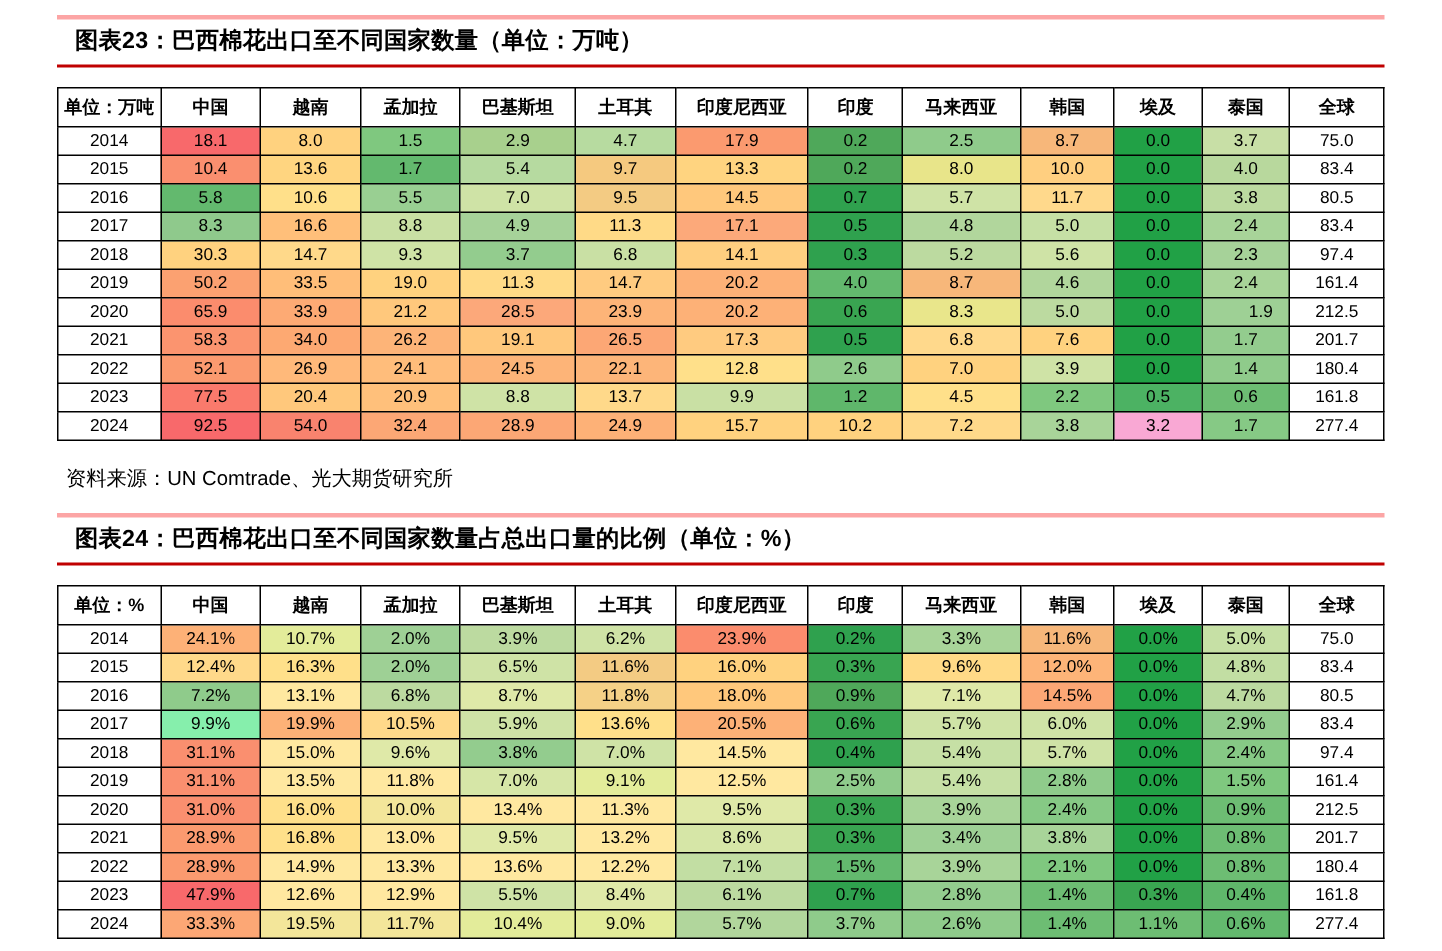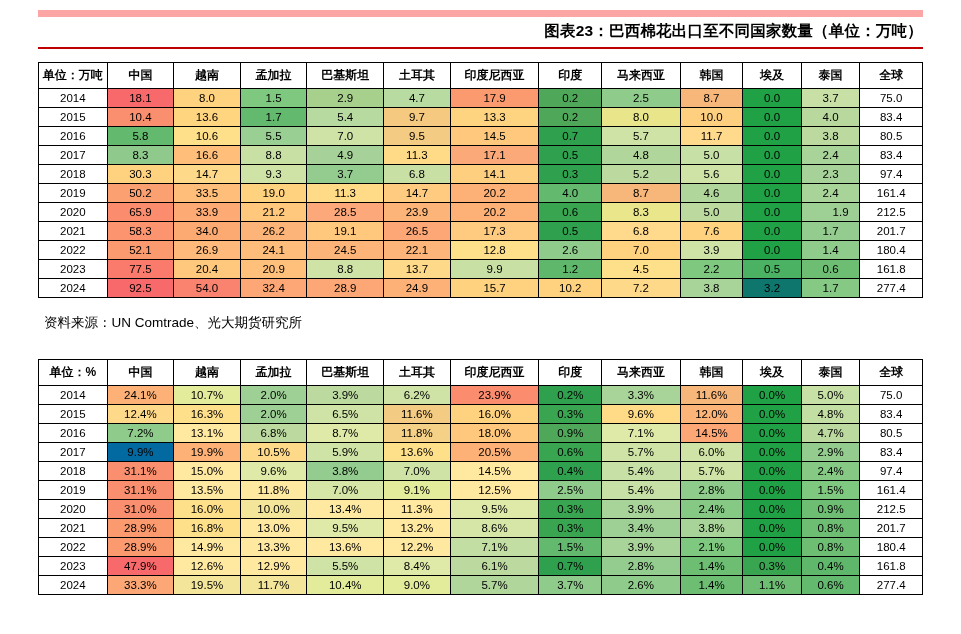--- a/index.html
+++ b/index.html
@@ -9,29 +9,28 @@
     background: #ffffff;
     font-family: "Liberation Sans", sans-serif;
   }
   .page {
     position: relative;
     width: 961px; height: 634px;
     overflow: hidden;
   }
 
   .title-bar {
-    border-top: 7px solid #fca5a5;
+    border-top: 3px solid #fca5a5;
     border-bottom: 2px solid #c00000;
     margin: 0 38px;
     padding: 4px 0 5px 12px;
     font-size: 15.5px;
     font-weight: bold;
     color: #000;
     letter-spacing: 0.2px;
-    text-align: right;
   }
   .title-1 { margin-top: 10px; }
   .title-2 { margin-top: 0px; }
 
   table.grid {
     border-collapse: collapse;
     width: 885px;
     margin: 13px 38px 0 38px;
     table-layout: fixed;
   }
@@ -270,31 +269,32 @@
           <td class="year">2024</td>
           <td style="background: rgb(248, 105, 107);">92.5</td>
           <td style="background: rgb(249, 131, 110);">54.0</td>
           <td style="background: rgb(252, 167, 117);">32.4</td>
           <td style="background: rgb(252, 167, 117);">28.9</td>
           <td style="background: rgb(253, 177, 119);">24.9</td>
           <td style="background: rgb(255, 210, 127);">15.7</td>
           <td style="background: rgb(255, 210, 127);">10.2</td>
           <td style="background: rgb(255, 217, 138);">7.2</td>
           <td style="background: rgb(168, 212, 153);">3.8</td>
-          <td style="background: #0f766e;">3.2</td>
+          <td style="background: #f9a8d4;">3.2</td>
           <td style="background: rgb(134, 201, 133);">1.7</td>
           <td class="total" style="background: rgb(255, 255, 255);">277.4</td>
         </tr>
       </tbody>
   </table>
 
   <div class="source">资料来源：UN Comtrade、光大期货研究所</div>
 
   <div class="gap"></div>
 
+  <div class="title-bar title-2">图表24：巴西棉花出口至不同国家数量占总出口量的比例（单位：%）</div>
 
   <table class="grid">
     <thead>
         <tr id="head24">
           <th class="hdr-black" style="width: 68px;">单位：%</th>
           <th class="hdr-red" style="width: 66px;">中国</th>
           <th class="hdr-green" style="width: 66px;">越南</th>
           <th class="hdr-green" style="width: 66px;">孟加拉</th>
           <th class="hdr-green" style="width: 76px;">巴基斯坦</th>
           <th class="hdr-green" style="width: 66px;">土耳其</th>
@@ -348,21 +348,21 @@
           <td style="background: rgb(255, 200, 124);">18.0%</td>
           <td style="background: rgb(79, 168, 90);">0.9%</td>
           <td style="background: rgb(223, 233, 168);">7.1%</td>
           <td style="background: rgb(252, 167, 117);">14.5%</td>
           <td style="background: rgb(33, 161, 70);">0.0%</td>
           <td style="background: rgb(188, 218, 160);">4.7%</td>
           <td class="total" style="background: rgb(255, 255, 255);">80.5</td>
         </tr>
         <tr>
           <td class="year">2017</td>
-          <td style="background: #0369a1;">9.9%</td>
+          <td style="background: #86efac;">9.9%</td>
           <td style="background: rgb(253, 177, 119);">19.9%</td>
           <td style="background: rgb(255, 217, 138);">10.5%</td>
           <td style="background: rgb(207, 227, 166);">5.9%</td>
           <td style="background: rgb(255, 224, 138);">13.6%</td>
           <td style="background: rgb(253, 177, 119);">20.5%</td>
           <td style="background: rgb(57, 165, 81);">0.6%</td>
           <td style="background: rgb(207, 227, 166);">5.7%</td>
           <td style="background: rgb(207, 227, 166);">6.0%</td>
           <td style="background: rgb(33, 161, 70);">0.0%</td>
           <td style="background: rgb(147, 204, 142);">2.9%</td>

